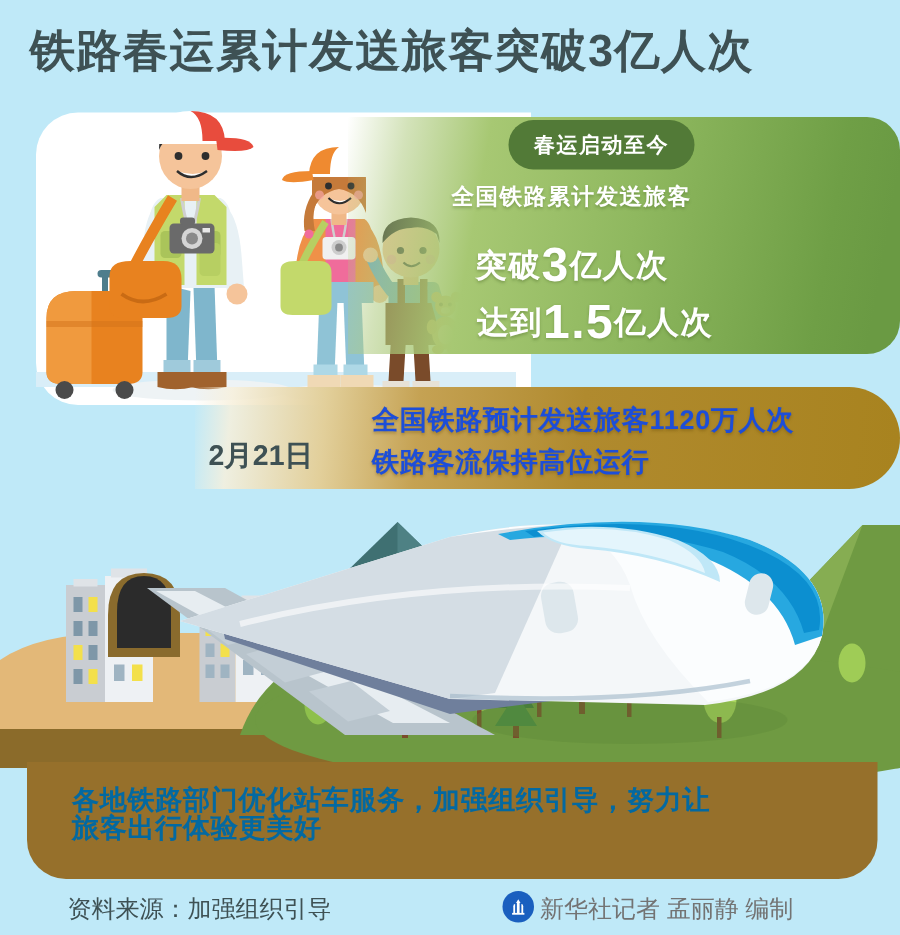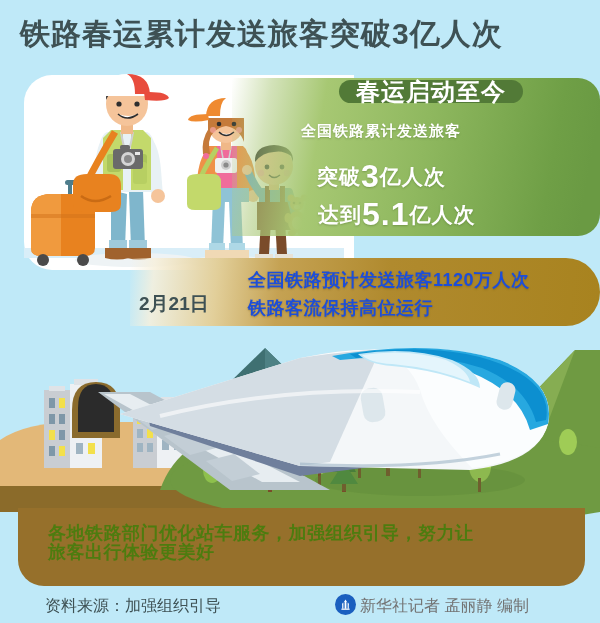--- a/index.html
+++ b/index.html
@@ -47,25 +47,25 @@
        rgba(190,215,150,0) 0px,
        rgba(175,203,128,0.55) 40px,
        #a7c873 95px,
        #8fb85f 200px,
        #6f9f46 330px,
        #6a9a43 368px);
     border-radius: 0 22px 22px 0;
   }
   #badge {
     position: absolute; left: 339px; top: 80px;
-    height: 23px; padding: 0 17px;
+    height: 33px; padding: 0 17px;
     background: #527a37;
     border-radius: 17px;
     display: flex; align-items: center; justify-content: center;
-    font-size: 24px; font-weight: bold; color: #ffffff;
+    font-size: 14px; font-weight: bold; color: #ffffff;
     letter-spacing: 1px;
   }
   .green-line {
     position: absolute;
     color: #ffffff; font-weight: bold;
     text-shadow: 0 1px 2px rgba(60,90,30,0.35);
     white-space: nowrap;
   }
   #g-line1 { left: 286px; top: 122px; font-size: 15px; letter-spacing: 1px; margin-left: 15px; }
   #g-line2 { left: 317px; top: 158px; font-size: 21px; letter-spacing: 1px; }
@@ -108,21 +108,21 @@
 
   
   #bottom-panel {
     position: absolute; left: 18px; top: 508px;
     width: 567px; height: 78px;
     background: #96702b;
     border-radius: 0 0 26px 26px;
   }
   .bot-line {
     position: absolute; left: 48px;
-    color: #4d7c0f; font-weight: bold; font-size: 18px;
+    color: #0369a1; font-weight: bold; font-size: 18px;
     letter-spacing: 0.5px; white-space: nowrap;
   }
   #bt-line1 { top: 521px; }
   #bt-line2 { top: 540px; }
 
   
   #footer-source {
     position: absolute; left: 45px; top: 596px;
     font-size: 16px; color: #3e5154; white-space: nowrap;
   }
@@ -302,21 +302,21 @@
         <ellipse cx="267" cy="171" rx="4" ry="3" fill="#d79b4f"></ellipse>
         <ellipse cx="277" cy="171" rx="4" ry="3" fill="#d79b4f"></ellipse>
       </g>
     </g>
   </svg>
 
   <div id="green-panel"></div>
   <div id="badge">春运启动至今</div>
   <div class="green-line" id="g-line1">全国铁路累计发送旅客</div>
   <div class="green-line" id="g-line2"><span>突破</span><span class="big-num">3</span><span>亿人次</span></div>
-  <div class="green-line" id="g-line3"><span>达到</span><span class="big-num">5.1</span><span>亿人次</span></div>
+  <div class="green-line" id="g-line3"><span>达到</span><span class="big-num">1.5</span><span>亿人次</span></div>
 
   <div id="gold-panel"></div>
   <div id="date-label">2月21日</div>
   <div class="gold-line" id="gd-line1">全国铁路预计发送旅客1120万人次</div>
   <div class="gold-line" id="gd-line2">铁路客流保持高位运行</div>
 
   <div id="scene">
     <svg width="600" height="200" viewBox="0 0 600 200">
 
       <rect x="0" y="0" width="600" height="200" fill="#bfe9f8"></rect>

